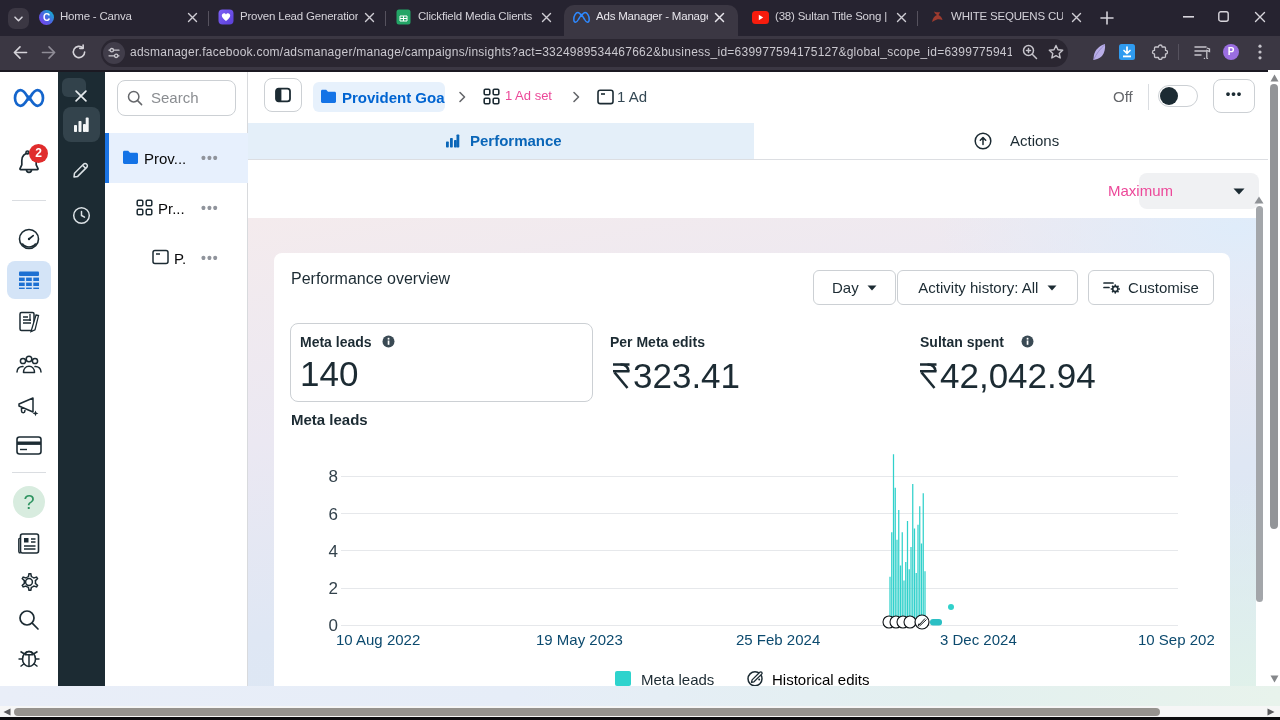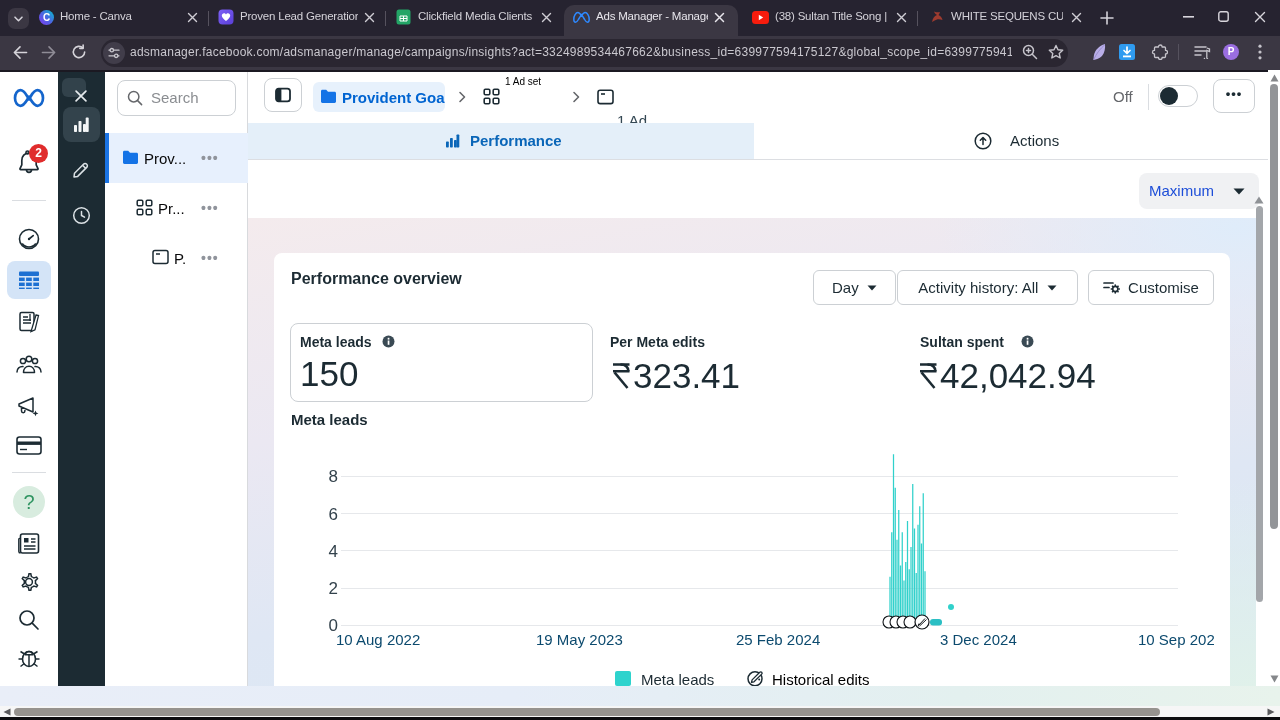--- a/index.html
+++ b/index.html
@@ -358,29 +358,29 @@
       <path d="M3 1.5 L7.5 6 L3 10.5" stroke="#65676b" stroke-width="1.6" fill="none" stroke-linecap="round" stroke-linejoin="round"></path>
     </svg>
   <svg class="abs" style="left:235px;top:16px;" width="17" height="17" viewBox="0 0 17 17">
     <g fill="none" stroke="#1c2b33" stroke-width="1.6">
       <rect x="1.2" y="1.2" width="5.6" height="5.6" rx="1.2"></rect>
       <rect x="10.2" y="1.2" width="5.6" height="5.6" rx="1.2"></rect>
       <rect x="1.2" y="10.2" width="5.6" height="5.6" rx="1.2"></rect>
       <rect x="10.2" y="10.2" width="5.6" height="5.6" rx="1.2"></rect>
     </g>
   </svg>
-  <div class="abs" style="left:257px;top:4px;font-size:10px;color:#000000;">1 Ad set</div>
+  <div class="abs" style="left:257px;top:16px;font-size:13px;color:#ec4899;">1 Ad set</div>
   <svg class="abs" style="left:323px;top:19px;" width="10" height="12" viewBox="0 0 10 12">
       <path d="M3 1.5 L7.5 6 L3 10.5" stroke="#65676b" stroke-width="1.6" fill="none" stroke-linecap="round" stroke-linejoin="round"></path>
     </svg>
   <svg class="abs" style="left:349px;top:17px;" width="17" height="16" viewBox="0 0 17 16">
     <rect x="1" y="1.2" width="15" height="13.4" rx="2.2" fill="none" stroke="#1c2b33" stroke-width="1.6"></rect>
     <path d="M4 5 H8" stroke="#1c2b33" stroke-width="1.6"></path>
   </svg>
-  <div class="abs" style="left:369px;top:16px;font-size:15px;color:#344854;margin-top:24px;">1 Ad</div>
+  <div class="abs" style="left:369px;top:16px;font-size:15px;color:#344854;">1 Ad</div>
   <div class="abs" style="left:865px;top:16px;font-size:15px;color:#65676b;">Off</div>
   <div class="abs" style="left:900px;top:12px;width:1px;height:26px;background:#dadde1;"></div>
   <div class="abs" style="left:910px;top:13px;width:40px;height:22px;border:1px solid #ccd0d4;border-radius:11px;background:#fff;"></div>
   <div class="abs" style="left:912px;top:15px;width:18px;height:18px;border-radius:50%;background:#1c2b33;"></div>
   <div class="abs" style="left:965px;top:7px;width:42px;height:34px;border:1px solid #ccd0d4;border-radius:8px;"></div>
   <div class="abs" style="left:965px;top:7px;width:42px;height:34px;color:#1c2b33;font-size:13px;font-weight:bold;text-align:center;line-height:30px;letter-spacing:1px;">•••</div>
 
   <div class="abs" style="left:0;top:51px;width:506px;height:36px;background:#e4eff9;"></div>
   <svg class="abs" style="left:197px;top:61px;" width="17" height="16" viewBox="0 0 17 16">
     <g fill="#0a66b8">
@@ -392,28 +392,28 @@
   </svg>
   <div class="abs seg" style="left:222px;top:60px;color:#0a66b8;">Performance</div>
   <svg class="abs" style="left:726px;top:60px;" width="18" height="18" viewBox="0 0 18 18">
     <circle cx="9" cy="9" r="7.8" fill="none" stroke="#1c2b33" stroke-width="1.5"></circle>
     <path d="M9 12.5 V5.8 M6.3 8.3 L9 5.6 L11.7 8.3" fill="none" stroke="#1c2b33" stroke-width="1.5" stroke-linecap="round" stroke-linejoin="round"></path>
   </svg>
   <div class="abs" style="left:762px;top:60px;font-size:15px;color:#1c2b33;">Actions</div>
   <div class="abs" style="left:0;top:87px;width:1020px;height:1px;background:#dcdee2;"></div>
 
   <div class="abs" style="left:891px;top:101px;width:120px;height:36px;background:#f0f1f3;border-radius:8px;"></div>
-  <div class="abs" style="left:901px;top:110px;font-size:15px;color:#1d4ed8;">Maximum</div>
+  <div class="abs" style="left:860px;top:110px;font-size:15px;color:#ec4899;">Maximum</div>
   <svg class="abs" style="left:985px;top:116px;" width="12" height="7" viewBox="0 0 12 7">
       <path d="M0.5 0.5 H11.5 L6 6.5 Z" fill="#1c2b33"></path>
     </svg>
 
   <div id="contentbg" class="abs"></div>
   <div id="card" class="abs">
-    <div class="abs" style="left:17px;top:17px;font-size:16px;font-weight:bold;color:#1c2b33;">Performance overview</div>
+    <div class="abs" style="left:17px;top:17px;font-size:16px;font-weight:normal;color:#1c2b33;">Performance overview</div>
     <div class="abs btn" style="left:539px;top:17px;width:83px;height:35px;">Day&nbsp;&nbsp;<svg width="10" height="6" viewBox="0 0 10 6">
           <path d="M0.5 0.5 H9.5 L5 5.5 Z" fill="#1c2b33"></path>
         </svg></div>
     <div class="abs btn" style="left:623px;top:17px;width:181px;height:35px;">Activity history: All&nbsp;&nbsp;<svg width="10" height="6" viewBox="0 0 10 6">
           <path d="M0.5 0.5 H9.5 L5 5.5 Z" fill="#1c2b33"></path>
         </svg></div>
     <div class="abs btn" style="left:814px;top:17px;width:126px;height:35px;">
       <svg width="18" height="15" viewBox="0 0 18 15" style="margin-right:7px;">
         <path d="M1 3 H10 M1 7.5 H6" stroke="#1c2b33" stroke-width="1.7" stroke-linecap="round"></path>
         <g transform="translate(12.3,9)">
@@ -431,21 +431,21 @@
         </g>
       </svg>Customise</div>
 
     <div class="abs" style="left:16px;top:70px;width:303px;height:79px;border:1px solid #ccd0d4;border-radius:8px;"></div>
     <div class="abs" style="left:26px;top:81px;font-size:14px;font-weight:bold;color:#1c2b33;">Meta leads</div>
     <svg class="abs" style="left:108px;top:82px;" width="13" height="13" viewBox="0 0 13 13">
         <circle cx="6.5" cy="6.5" r="6" fill="#3a4a54"></circle>
         <rect x="5.7" y="5.5" width="1.7" height="4.3" fill="#fff"></rect>
         <rect x="5.7" y="2.8" width="1.7" height="1.8" fill="#fff"></rect>
       </svg>
-    <div class="abs" style="left:26px;top:101px;font-size:35px;color:#1c2b33;">150</div>
+    <div class="abs" style="left:26px;top:101px;font-size:35px;color:#1c2b33;">140</div>
     <div class="abs" style="left:336px;top:81px;font-size:14px;font-weight:bold;color:#1c2b33;">Per Meta edits</div>
     <svg class="abs" style="left:338px;top:110px;" width="19" height="26" viewBox="0 0 19 26">
       <path d="M1 1.4 H17.5 M1 8.2 H17.5" stroke="#1c2b33" stroke-width="2.5" fill="none"></path>
       <path d="M8.5 1.4 C13.5 1.4 16.2 3.6 16.4 8.2" stroke="#1c2b33" stroke-width="2.5" fill="none"></path>
       <path d="M2.5 9.4 L15.5 25" stroke="#1c2b33" stroke-width="2.5" fill="none"></path>
     </svg>
     <div class="abs" style="left:359px;top:103px;font-size:35px;color:#1c2b33;">323.41</div>
     <div class="abs" style="left:646px;top:81px;font-size:14px;font-weight:bold;color:#1c2b33;">Sultan spent</div>
     <svg class="abs" style="left:747px;top:82px;" width="13" height="13" viewBox="0 0 13 13">
         <circle cx="6.5" cy="6.5" r="6" fill="#3a4a54"></circle>

